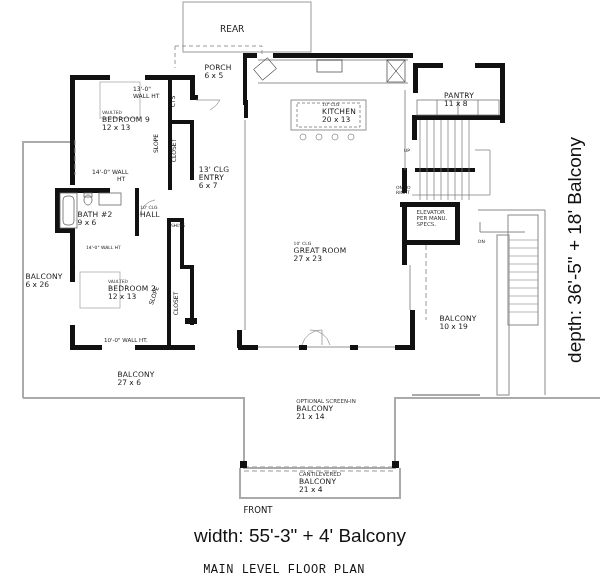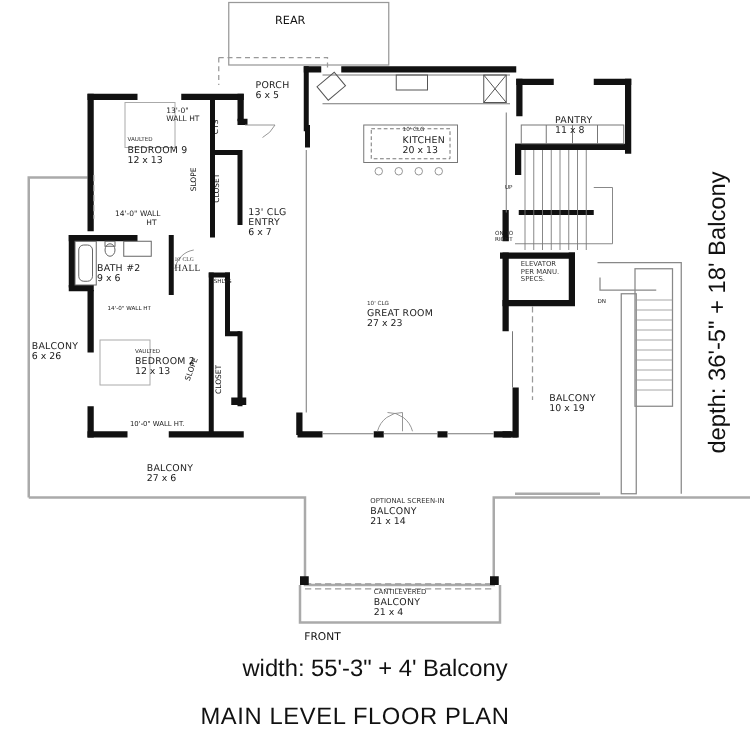--- a/index.html
+++ b/index.html
@@ -6,23 +6,23 @@
   body { width:600px; height:585px; position:relative; overflow:hidden; font-family:"DejaVu Sans", sans-serif; color:#111; }
   svg.plan { position:absolute; left:0; top:0; }
   .lbl { position:absolute; text-align:left; font-family:"DejaVu Sans", sans-serif; color:#1a1a1a; line-height:1.05; white-space:nowrap; transform:translateX(-50%); }
   .lbl .t { display:block; font-size:7.5px; letter-spacing:0.2px; }
   .lbl .s { display:block; font-size:7.5px; }
   .lbl .n { display:block; font-size:4.5px; color:#333; }
   .rot { position:absolute; font-size:6px; white-space:nowrap; transform-origin:center; }
   .small { position:absolute; font-size:4.5px; white-space:nowrap; color:#222; }
   .dim-w { position:absolute; left:0; width:600px; top:525px; text-align:center; font-family:"Liberation Sans", sans-serif; font-size:19px; color:#111; }
   .dim-d { position:absolute; left:575px; top:250px; transform:translate(-50%,-50%) rotate(-90deg); font-family:"Liberation Sans", sans-serif; font-size:19px; white-space:nowrap; color:#111; }
-  .plan-title { position:absolute; left:0; width:568px; top:563px; text-align:center; font-family:Liberation Sans, sans-serif; font-size:19px; letter-spacing:0.5px; color:#111; }
+  .plan-title { position:absolute; left:0; width:568px; top:563px; text-align:center; font-family:Liberation Mono, monospace; font-size:12px; letter-spacing:0.5px; color:#111; }
   .front { position:absolute; left:0; width:516px; top:505px; text-align:center; font-size:8.5px; color:#111; }
-  .rear { position:absolute; left:220px; top:12px; font-size:9px; color:#111; }
+  .rear { position:absolute; left:220px; top:24px; font-size:9px; color:#111; }
 </style>
 </head>
 <body>
 
 <svg class="plan" width="600" height="585" viewBox="0 0 600 585">
 
   <g fill="none" stroke="#999" stroke-width="1">
     <rect x="183" y="2" width="128" height="50"></rect>
   </g>
   <g fill="none" stroke="#999" stroke-width="1" stroke-dasharray="4,3">
@@ -231,21 +231,21 @@
 </div>
 <div class="rot" style="left:146px; top:140px; transform:rotate(-90deg);">SLOPE</div>
 <div class="rot" style="left:167px; top:98px; transform:rotate(-90deg);">CTS</div>
 <div class="rot" style="left:162px; top:147px; transform:rotate(-90deg);">CLOSET</div>
 
 <div class="lbl" style="left:95px; top:211px;">
   <span class="t">BATH #2</span>
   <span class="s">9 x 6</span>
 </div>
 
-<div class="lbl" style="left:150px; top:206px;font-family:Liberation Serif, serif;">
+<div class="lbl" style="left:150px; top:206px;">
   <span class="n">10' CLG</span>
   <span class="t">HALL</span>
 </div>
 <div class="small" style="left:171px; top:223px;">SHLVS</div>
 
 <div class="lbl" style="left:320px; top:242px;">
   <span class="n">10' CLG</span>
   <span class="t">GREAT ROOM</span>
   <span class="s">27 x 23</span>
 </div>

